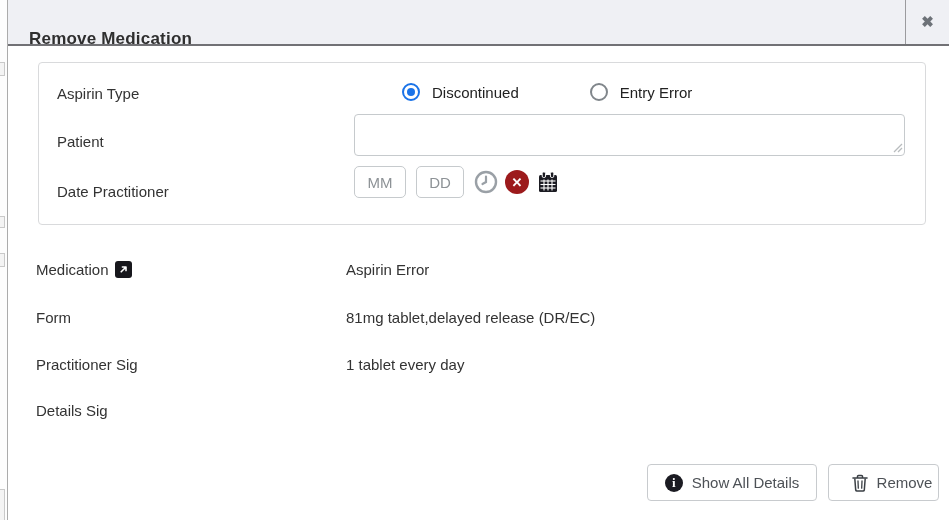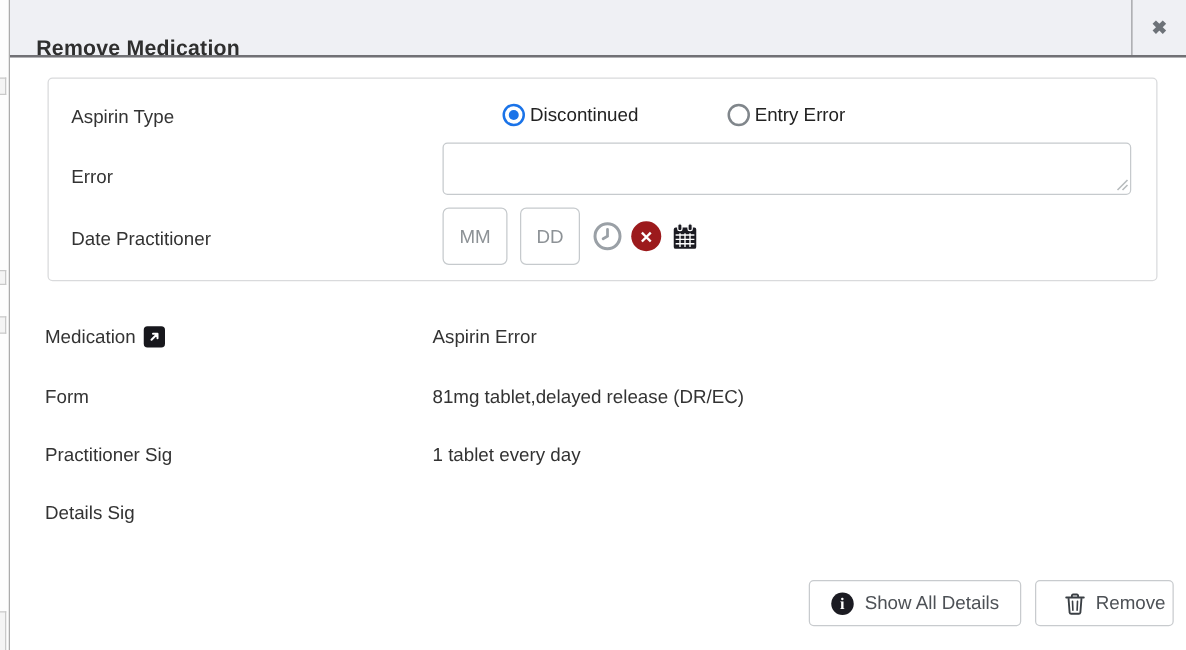--- a/index.html
+++ b/index.html
@@ -47,21 +47,21 @@
   .row-reasontype { top: 20px; width: 850px; height: 22px; }
   .row-reason     { top: 63px; width.: 850px; }
   .row-date       { top: 110px; width: 850px; }
 
   .lbl-reasontype { position: absolute; left: 0; top: 2px; }
   .lbl-reason     { position: absolute; left: 0; top: 7px; }
   .lbl-date       { position: absolute; left: 0; top: 10px; }
 
   
   .radio-group { position: absolute; left: 297px; top: 0; display: flex; align-items: center; gap: 23px; }
-  .radio-item { display: flex; align-items: center; gap: 4px; cursor: pointer; padding-left: 48px; }
+  .radio-item { display: flex; align-items: center; gap: 12px; cursor: pointer; padding-left: 48px; }
   .radio {
     width: 18px; height: 18px; border-radius: 50%;
     border: 2px solid #80868b; background: #fff; position: relative; flex: 0 0 auto;
   }
   .radio.checked { border-color: #1a73e8; }
   .radio.checked::after {
     content: ""; position: absolute; left: 3px; top: 3px; width: 8px; height: 8px;
     border-radius: 50%; background: #1a73e8;
   }
   .radio-label { font-size: 15px; color: #222; }
@@ -71,21 +71,21 @@
     position: absolute; left: 297px; top: -12px; width: 551px; height: 42px;
     border: 1px solid #c6cacd; border-radius: 4px; resize: none; outline: none;
     font-family: "Liberation Sans", sans-serif; font-size: 14px; padding: 5px 8px; color: #333;
     background: #fff;
   }
   .ta-grip { position: absolute; left: 836px; top: 17px; width: 10px; height: 10px; pointer-events: none; }
 
   
   .date-wrap { position: absolute; left: 297px; top: -7px; display: flex; align-items: center; }
   .dinp {
-    height: 46px; border: 1px solid #c6cacd; border-radius: 5px; outline: none;
+    height: 32px; border: 1px solid #c6cacd; border-radius: 5px; outline: none;
     font-family: "Liberation Sans", sans-serif; font-size: 15px; text-align: center; color: #0f766e;
     background: #fff;
   }
   .dinp::placeholder { color: #8d9296; opacity: 1; }
   .dinp.mm { width: 52px; margin-right: 10px; }
   .dinp.dd { width: 48px; margin-right: 10px; }
   .dinp.yy { width: 73px; margin-right: 12px; }
   .dico { display: inline-flex; align-items: center; justify-content: center; cursor: pointer; }
   .ico-clock { margin-right: 7px; }
   .ico-redx {
@@ -153,21 +153,21 @@
             <span class="radio-label">Discontinued</span>
           </div>
           <div class="radio-item">
             <span class="radio"></span>
             <span class="radio-label">Entry Error</span>
           </div>
         </div>
       </div>
 
       <div class="frow row-reason">
-        <span class="flabel lbl-reason">Error</span>
+        <span class="flabel lbl-reason">Patient</span>
         <textarea class="reason-ta" value="" style=""></textarea>
         <svg class="ta-grip" width="10" height="10" viewBox="0 0 10 10">
           <path d="M9 1 L1 9 M9 5 L5 9" stroke="#b8bcbe" stroke-width="1.3" fill="none"></path>
         </svg>
       </div>
 
       <div class="frow row-date">
         <span class="flabel lbl-date">Date Practitioner</span>
         <div class="date-wrap">
           <input class="dinp mm" placeholder="MM" style="">

